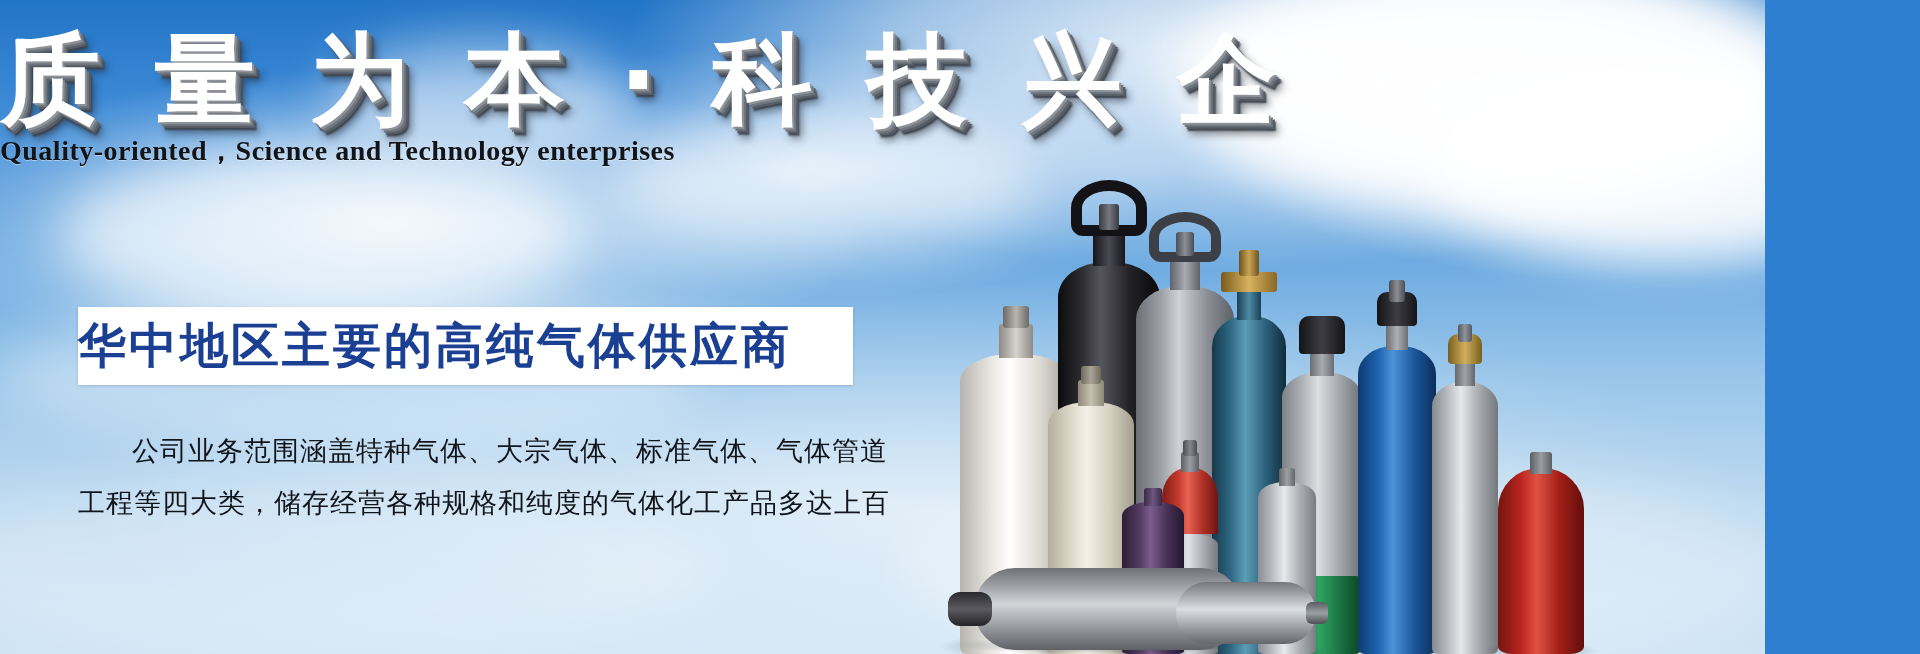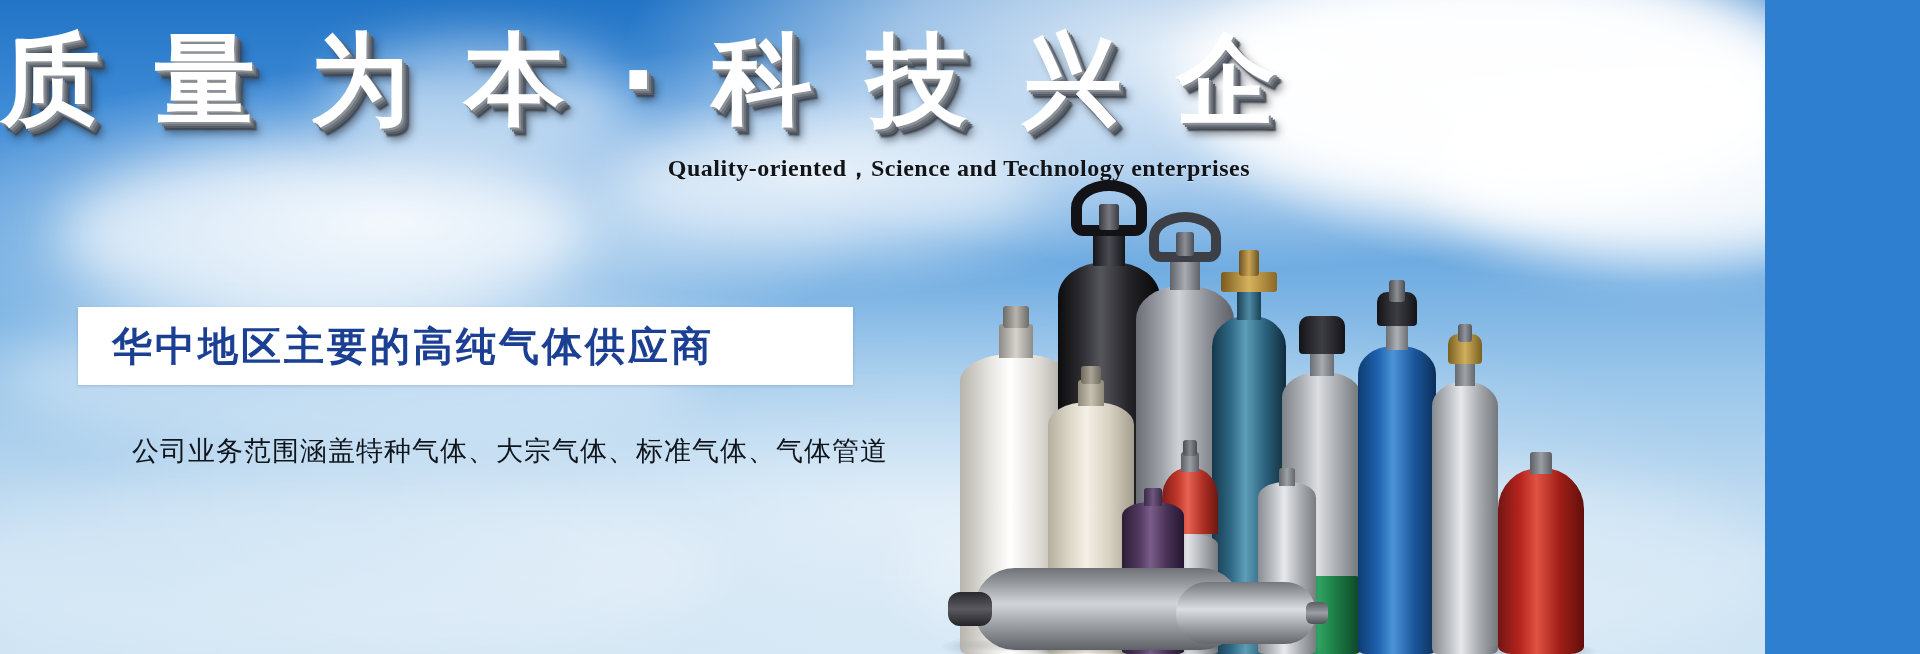--- a/index.html
+++ b/index.html
@@ -43,46 +43,45 @@
     color:#ffffff;
     white-space:nowrap;
     text-shadow:
        2px 2px 0 #8d9299,
        4px 4px 0 #6f757d,
        6px 6px 0 #575d66,
        7px 8px 2px #3e444d,
        9px 11px 9px rgba(25,30,38,.55);
   }
   #subtitle {
-    position:absolute; left:0; top:152px; width:1250px;
-    text-align:right;
+    position:absolute; left:0; top:132px; width:1250px;
+    text-align:left;
     font-family:"Liberation Serif", serif;
     font-weight:bold;
-    font-size:24px;
+    font-size:28px;
     letter-spacing:.5px;
     color:#111418;
     white-space:nowrap;
     text-shadow:0 1px 1px rgba(255,255,255,.45);
   }
 
   
   #highlight-box {
     position:absolute; left:78px; top:307px;
     width:775px; height:78px;
     background:#ffffff;
     display:flex; align-items:center;
     box-shadow:0 1px 3px rgba(0,40,90,.18);
   }
   #highlight-text {
     font-family:"DejaVu Sans", sans-serif;
     font-weight:bold;
-    font-size:40px;
+    font-size:48px;
     letter-spacing:3px;
     color:#1a3f93;
-    padding-left:34px;
     white-space:nowrap;
   }
 
   
   #body-copy {
     position:absolute; left:78px; top:425px;
     width:790px;
     font-family:Liberation Serif, serif;
     font-size:27px;
     line-height:52px;
@@ -139,20 +138,21 @@
 
   <div id="headline">质 量 为 本 · 科 技 兴 企</div>
   <div id="subtitle">Quality-oriented，Science and Technology enterprises</div>
 
   <div id="highlight-box">
     <span id="highlight-text">华中地区主要的高纯气体供应商</span>
   </div>
 
   <div id="body-copy">
     <div class="line first">公司业务范围涵盖特种气体、大宗气体、标准气体、气体管道</div>
+    <div class="line">工程等四大类，储存经营各种规格和纯度的气体化工产品多达上百</div>
   </div>
 
   <div id="cylinders">
 
     <div class="cyl" style="left:20px; width:112px; height:350px;">
       <div class="shadow-pool" style="width:150px; height:26px;"></div>
       <div class="body-tube" style="height:300px; background:linear-gradient(to right,#b7b4ae 0%,#e9e7e2 28%,#ffffff 45%,#dcd9d2 72%,#9c9993 100%);"></div>
       <div class="neck" style="bottom:296px; width:34px; height:34px; background:linear-gradient(to right,#8e8b86,#d6d3cd,#8e8b86);"></div>
       <div class="valve" style="bottom:326px; width:26px; height:22px; background:linear-gradient(to right,#6c6a66,#b8b5b0,#6c6a66);"></div>
     </div>

